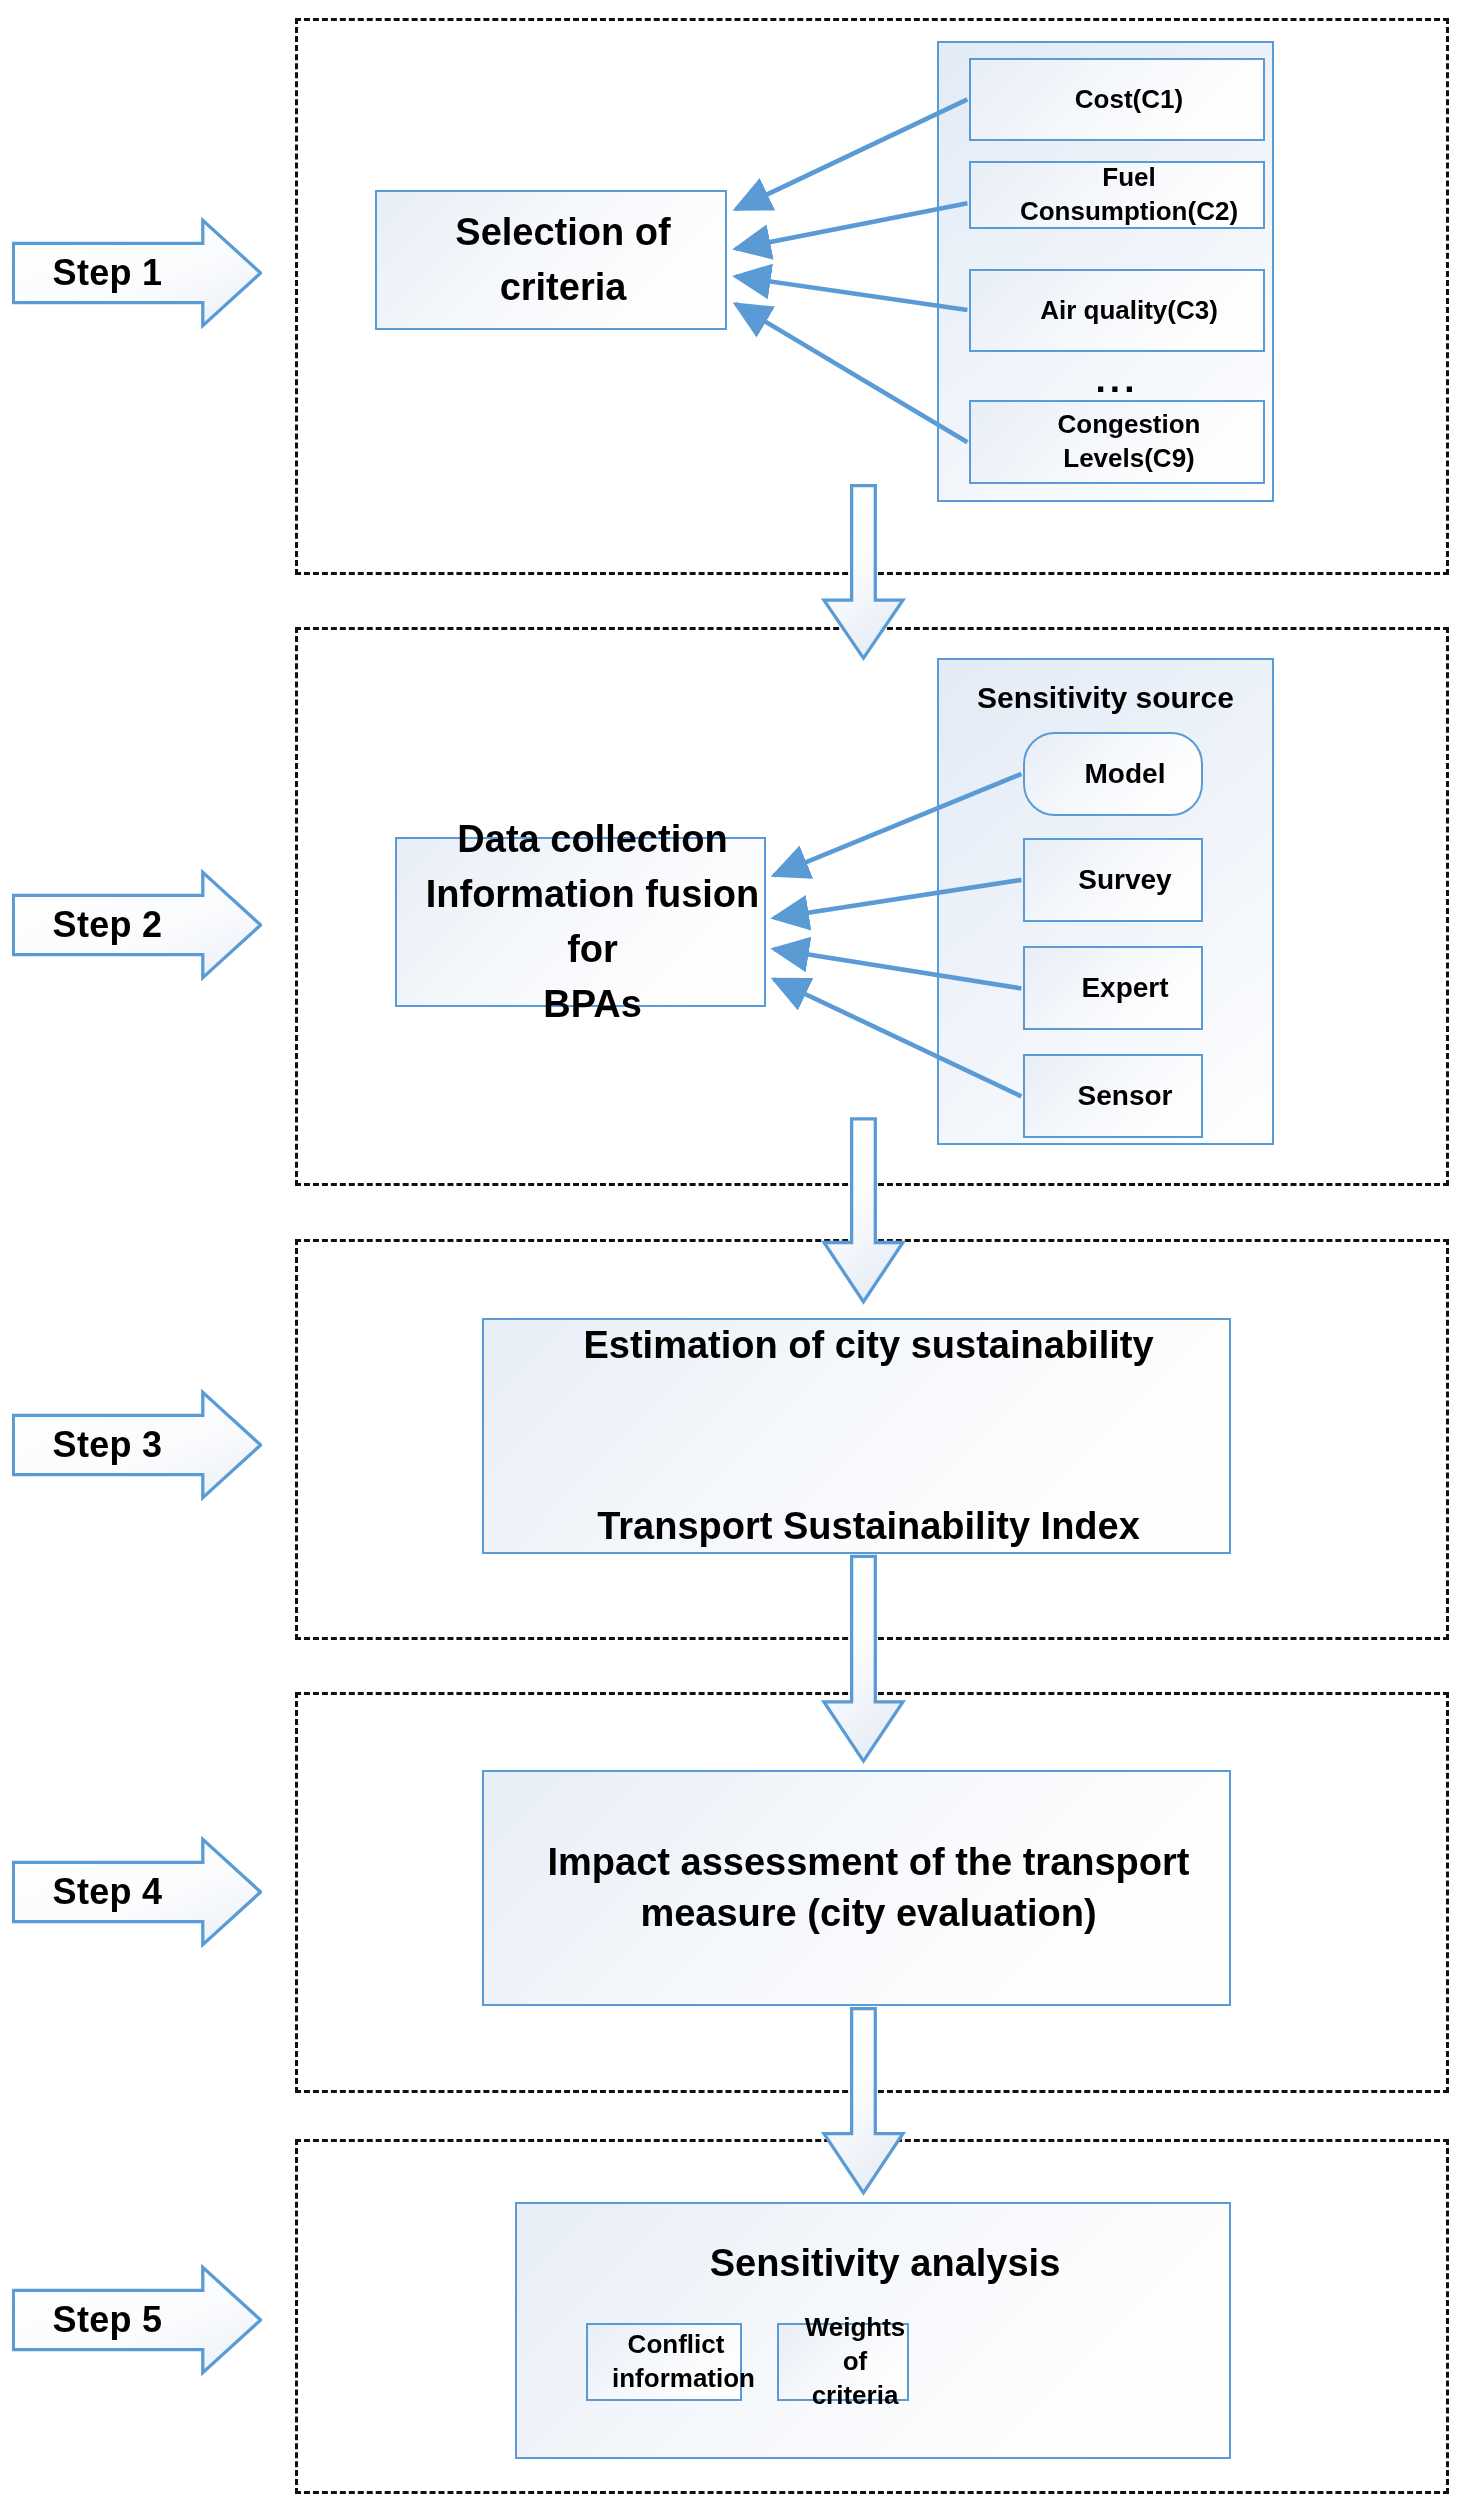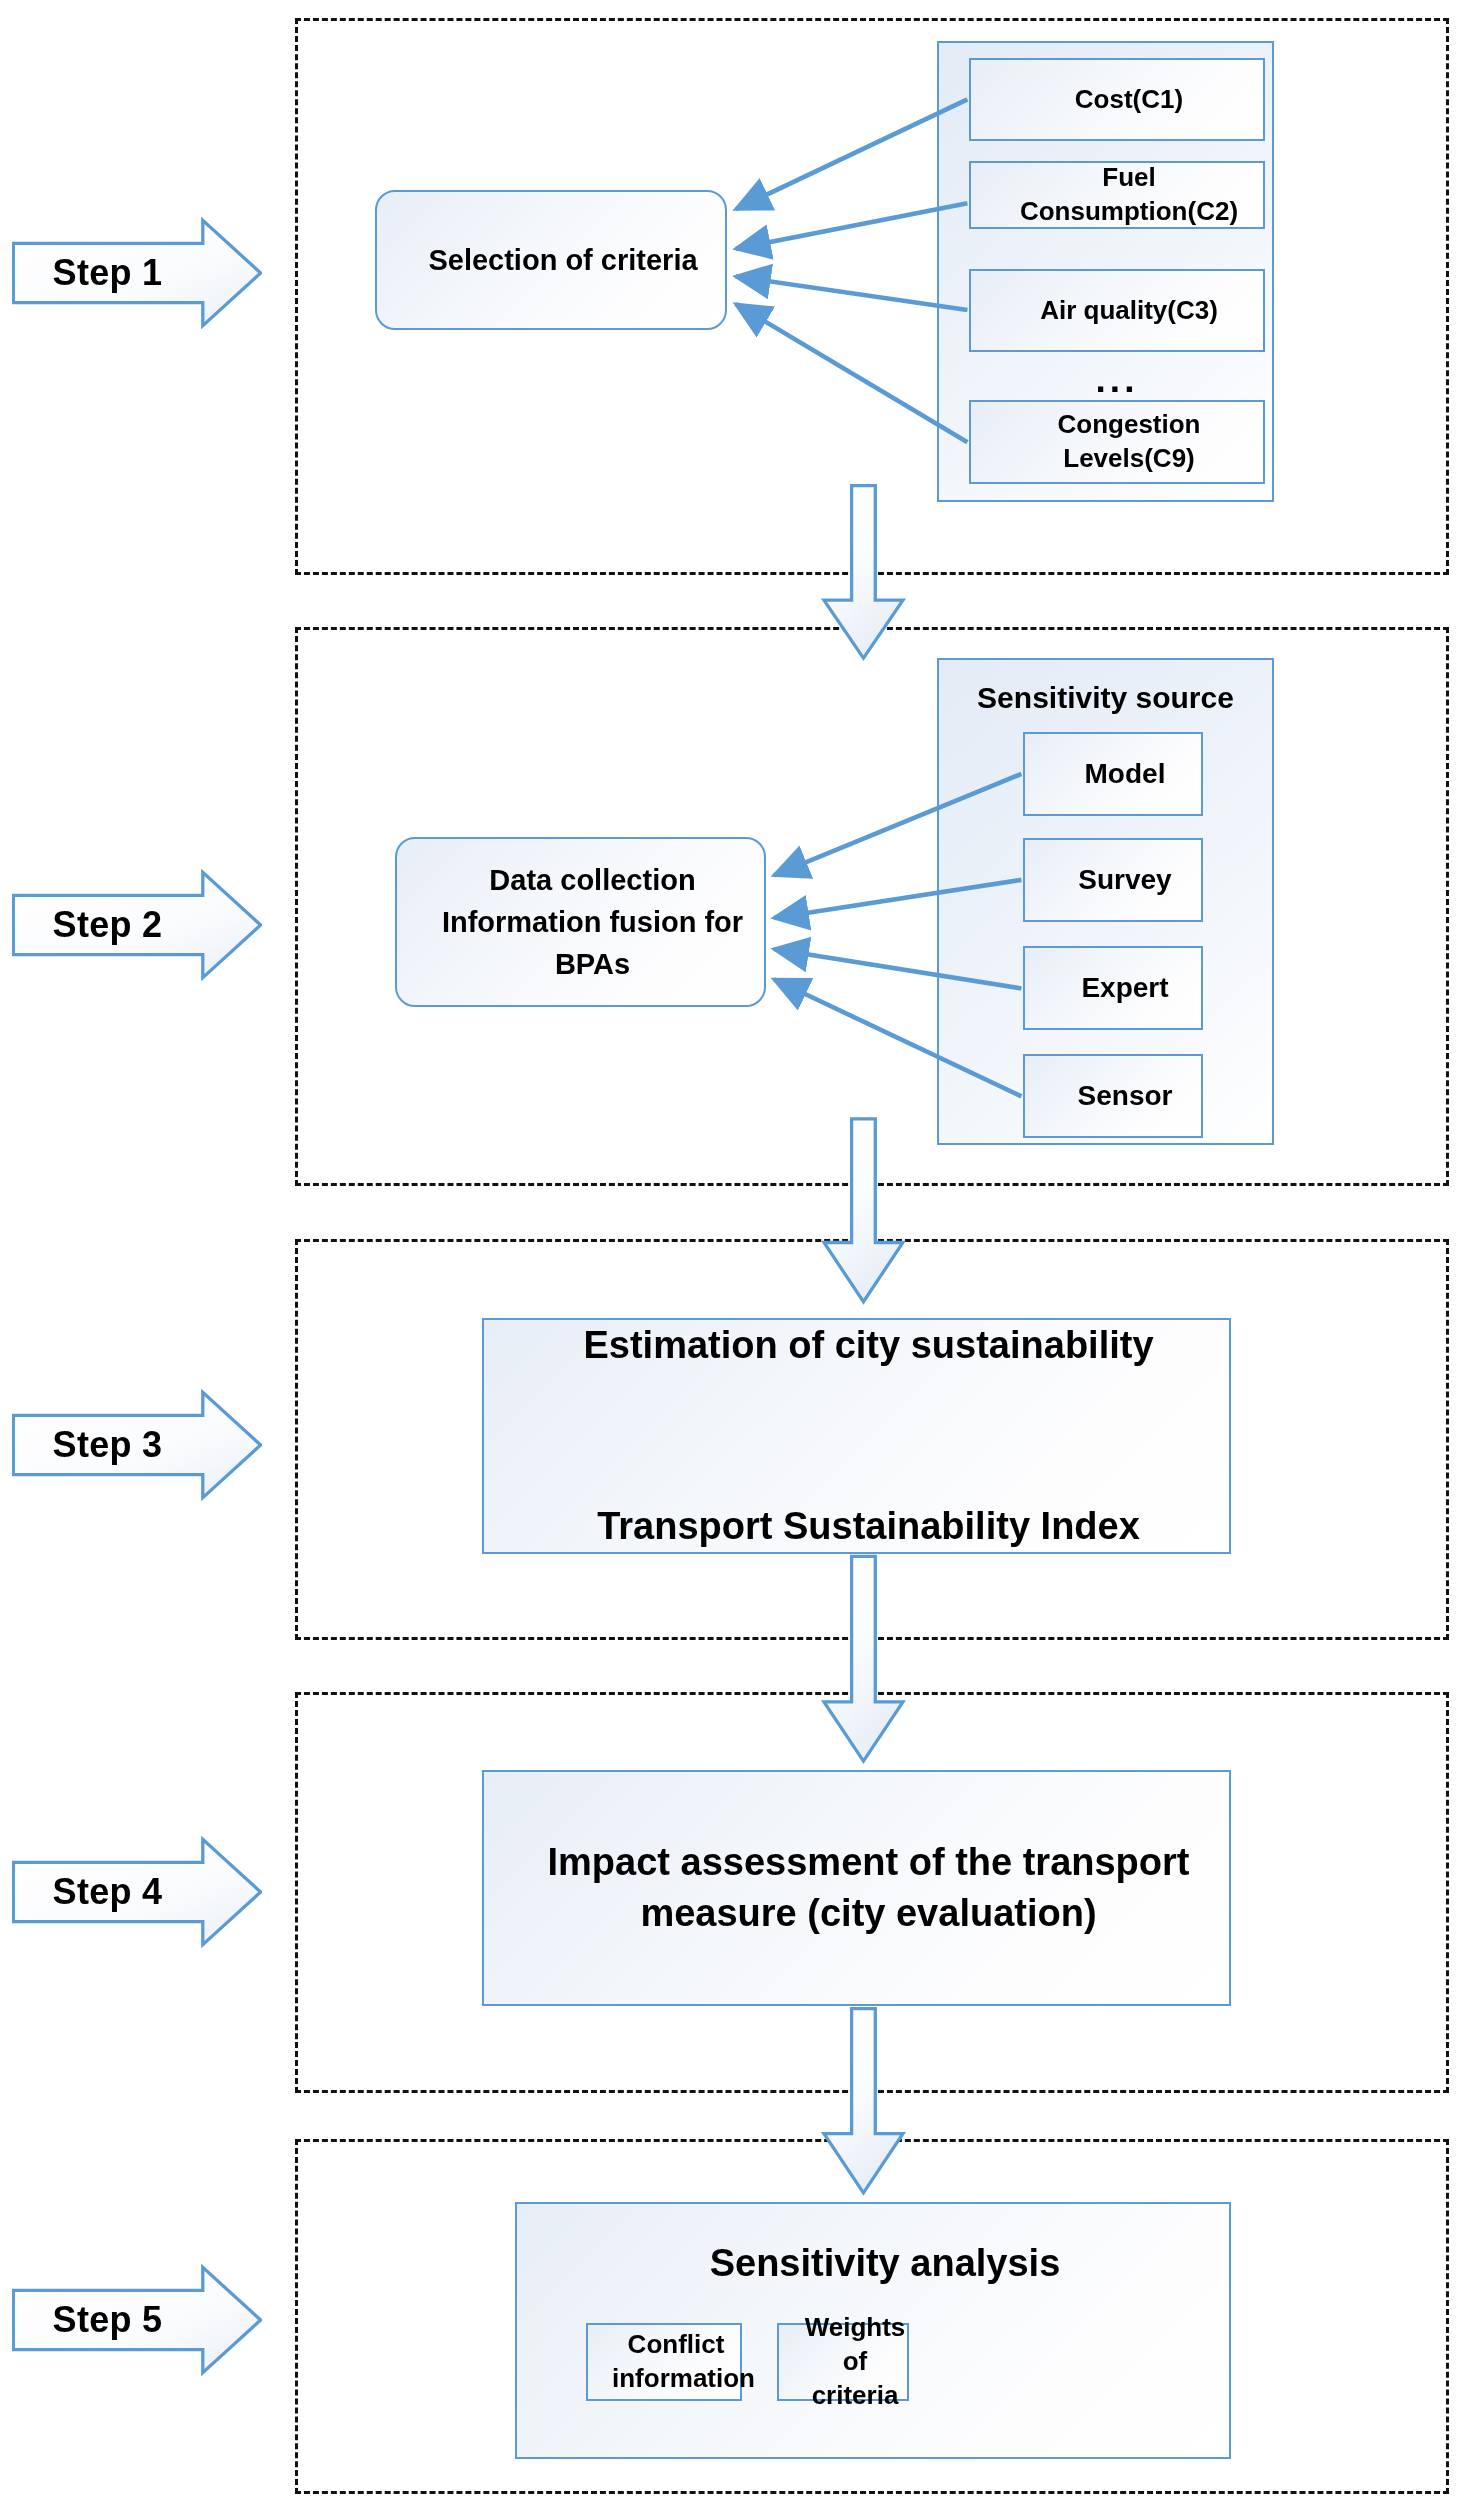--- a/index.html
+++ b/index.html
@@ -52,21 +52,21 @@
     justify-content:center;
     text-align:center;
     color:#000000;
     font-weight:bold;
     padding-left:24px;
   }
   .pbox .line{display:block;width:100%;}
 
   
   .main-box{font-size:38px;line-height:1.35;}
-  .mid-box{font-size:29px;line-height:1.45;border-radius:20px;}
+  .mid-box{font-size:38px;line-height:1.45;}
   .small-box{font-size:26px;line-height:1.3;font-weight:bold;}
   .source-box{font-size:28px;line-height:1.3;font-weight:bold;}
 
   
   .panel{
     position:absolute;
     box-sizing:border-box;
     border:2.6px solid #5b9bd5;
     background:linear-gradient(140deg,#e3ebf6 0%,#eef3fa 45%,#f8fafd 80%,#ffffff 100%);
   }
@@ -181,21 +181,21 @@
   <div class="pbox mid-box" style="left:395px;top:837px;width:371px;height:170px;">
     <span class="line">Data collection</span>
     <span class="line">Information fusion for</span>
     <span class="line">BPAs</span>
   </div>
 
   <div class="panel" style="left:937px;top:658px;width:337px;height:487px;"></div>
 
   <div class="panel-title" style="left:937px;top:681px;width:337px;">Sensitivity source</div>
 
-  <div class="pbox source-box" style="left:1023px;top:732px;width:180px;height:84px;">
+  <div class="pbox source-box" style="left:1023px;top:732px;width:180px;height:84px;border-radius:32px;">
     <span class="line">Model</span>
   </div>
 
   <div class="pbox source-box" style="left:1023px;top:838px;width:180px;height:84px;">
     <span class="line">Survey</span>
   </div>
 
   <div class="pbox source-box" style="left:1023px;top:946px;width:180px;height:84px;">
     <span class="line">Expert</span>
   </div>

